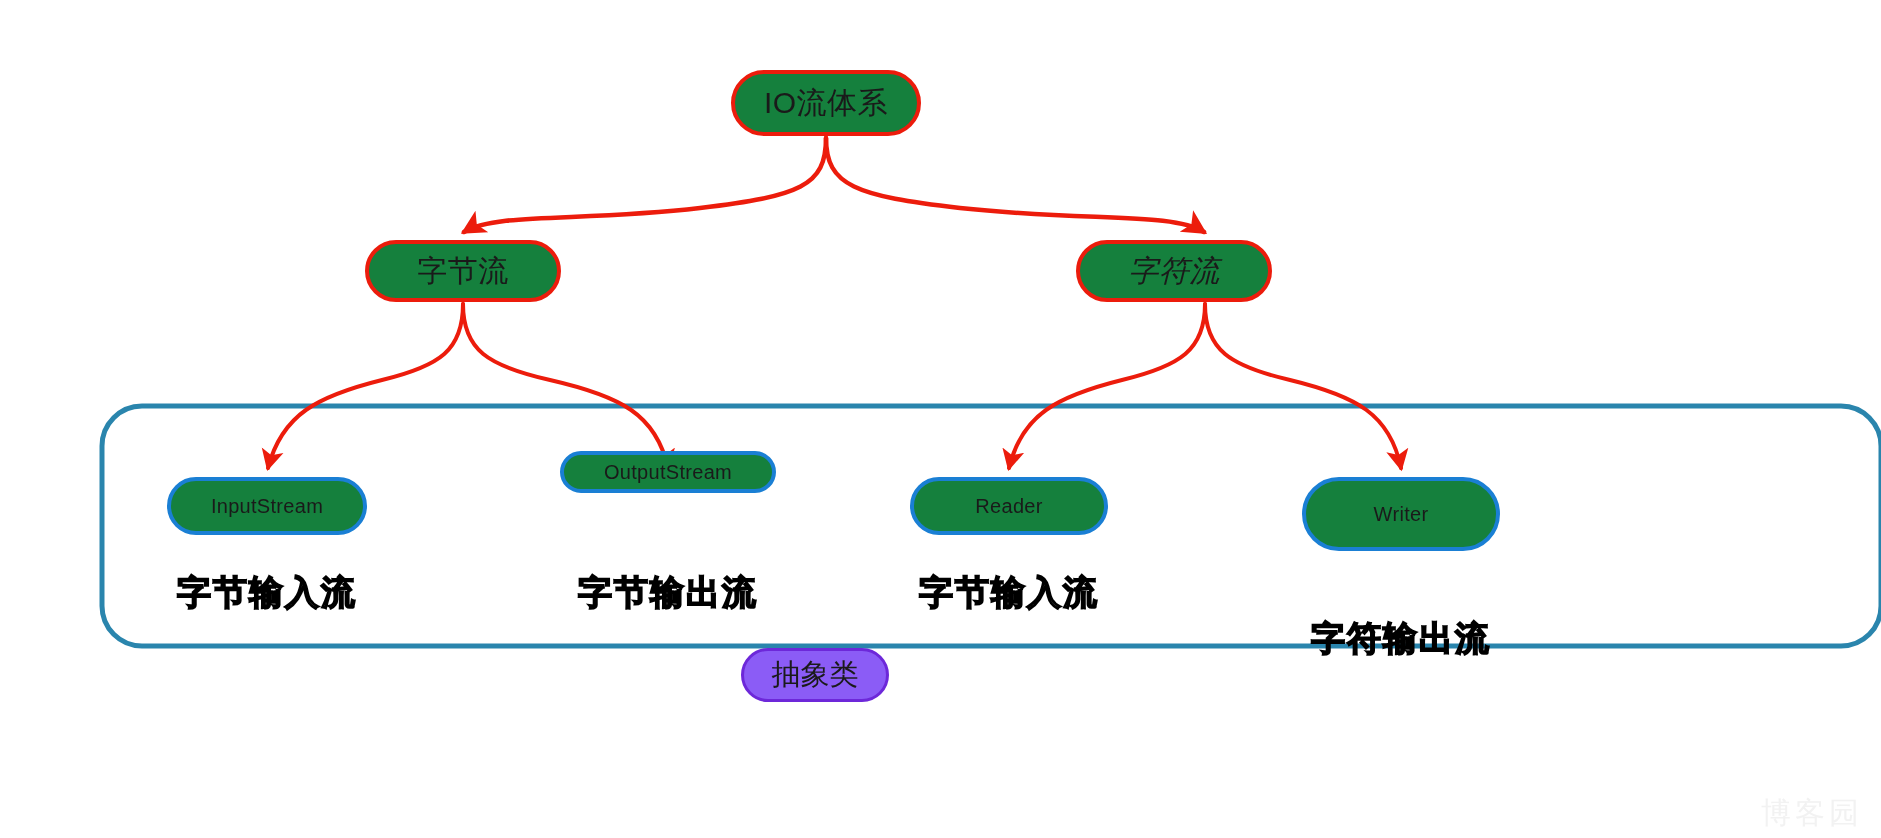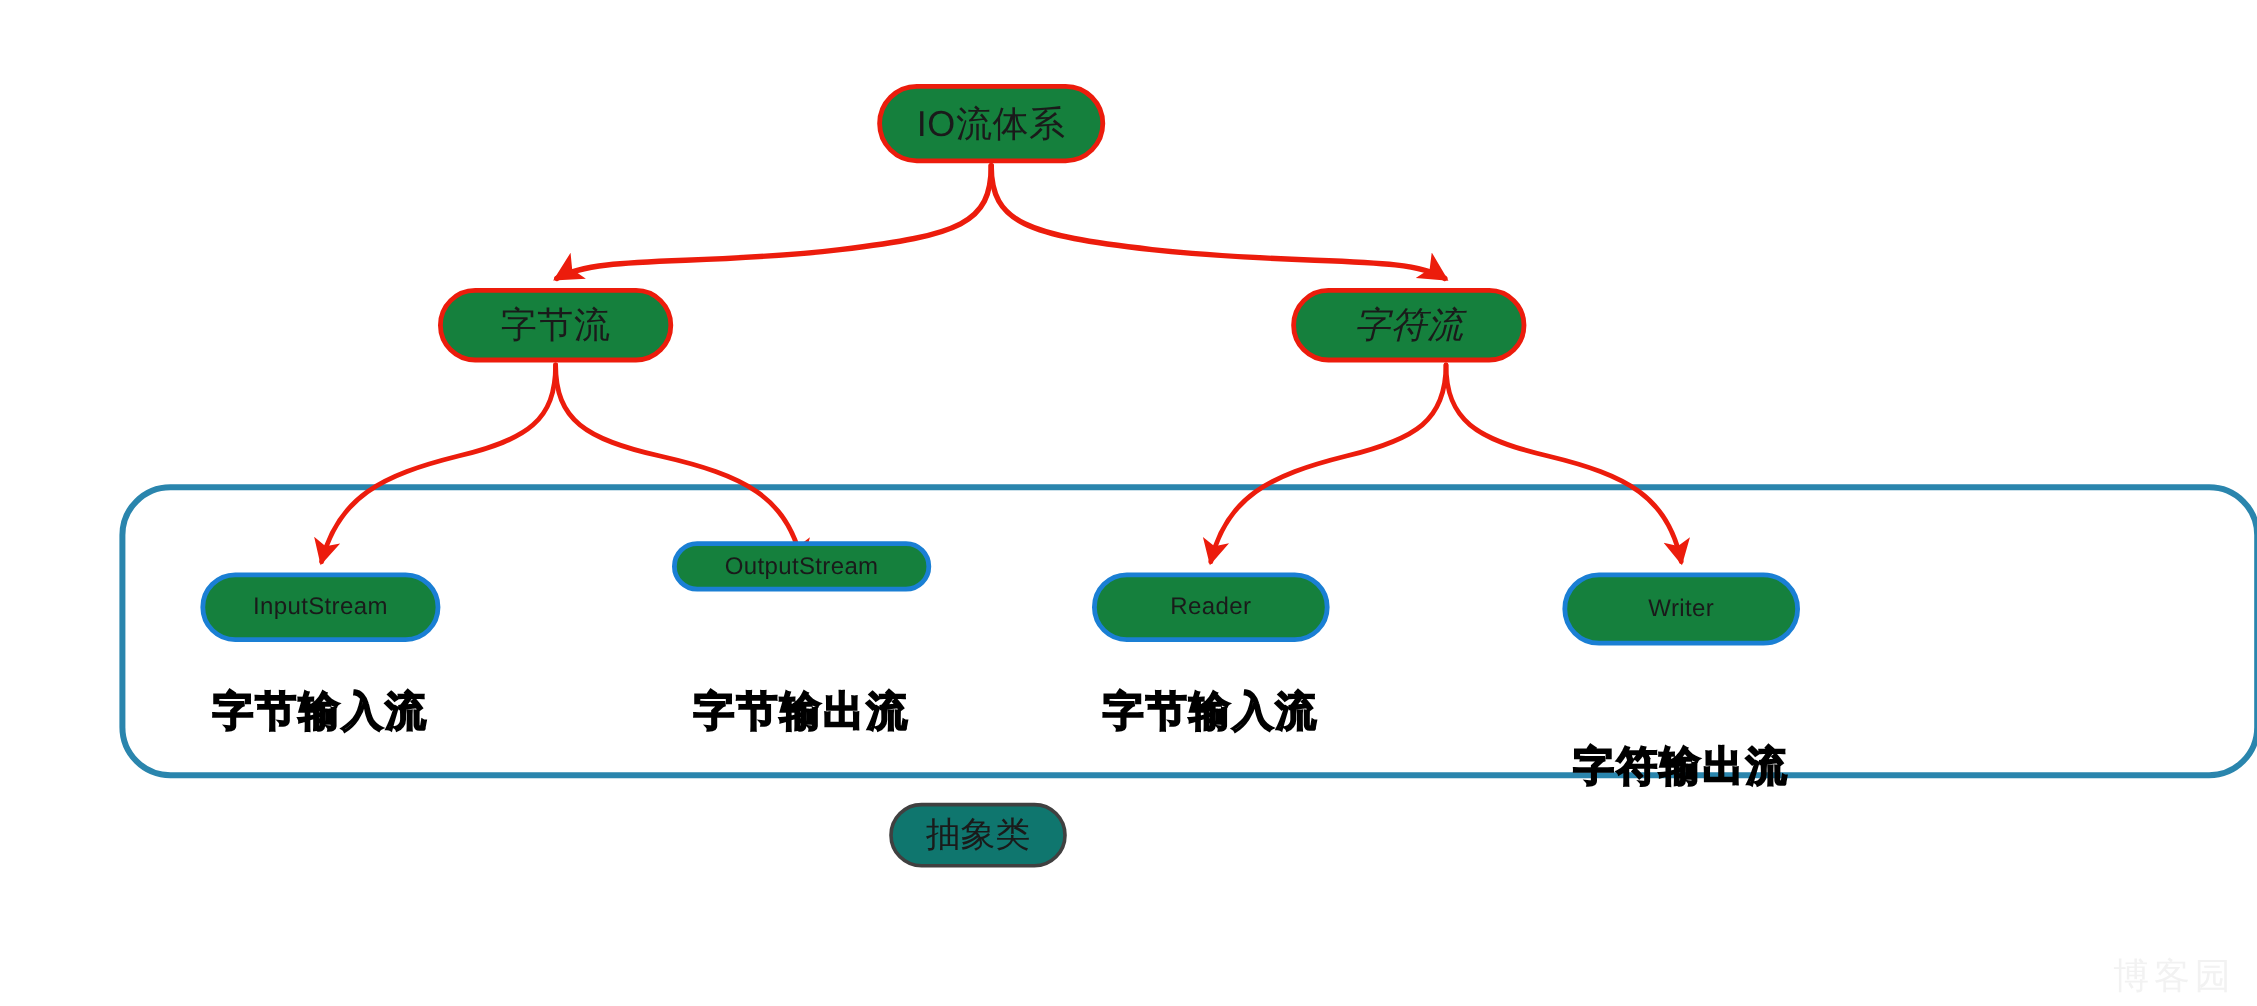--- a/index.html
+++ b/index.html
@@ -48,26 +48,25 @@
     font-size: 30px;
     letter-spacing: 0.5px;
   }
   .node-blue {
     border: 4px solid #1a7fd4;
     border-radius: 38px;
     font-size: 20px;
     letter-spacing: 0.3px;
   }
   .node-abstract {
-    border: 3px solid #404040;
+    border: 3px solid #6d28d9;
     border-radius: 40px;
     font-size: 29px;
-    background: #0f766e;
+    background: #8b5cf6;
     z-index: 5;
-    margin-top: 21px;
   }
   .caption {
     position: absolute;
     z-index: 3;
     font-family: "DejaVu Sans", "Liberation Sans", sans-serif;
     font-weight: bold;
     font-size: 34px;
     color: #737373;
     letter-spacing: 2px;
     text-align: center;
@@ -135,21 +134,21 @@
   <div class="node node-blue" style="left:560px; top:451px; width:216px; height:42px;">
     <span>OutputStream</span>
   </div>
   <div class="caption" style="left:560px; top:570px; width:216px;">字节输出流</div>
 
   <div class="node node-blue" style="left:910px; top:477px; width:198px; height:58px;text-align:center;">
     <span>Reader</span>
   </div>
   <div class="caption" style="left:910px; top:570px; width:198px;">字节输入流</div>
 
-  <div class="node node-blue" style="left:1302px; top:477px; width:198px; height:61px;">
+  <div class="node node-blue" style="left:1302px; top:477px; width:198px; height:74px;">
     <span>Writer</span>
   </div>
   <div class="caption" style="left:1302px; top:570px; width:198px;margin-top:46px;">字符输出流</div>
 
   <div class="node node-abstract" style="left:741px; top:648px; width:148px; height:54px;">
     <span>抽象类</span>
   </div>
 
   <div class="watermark">博客园</div>
 

